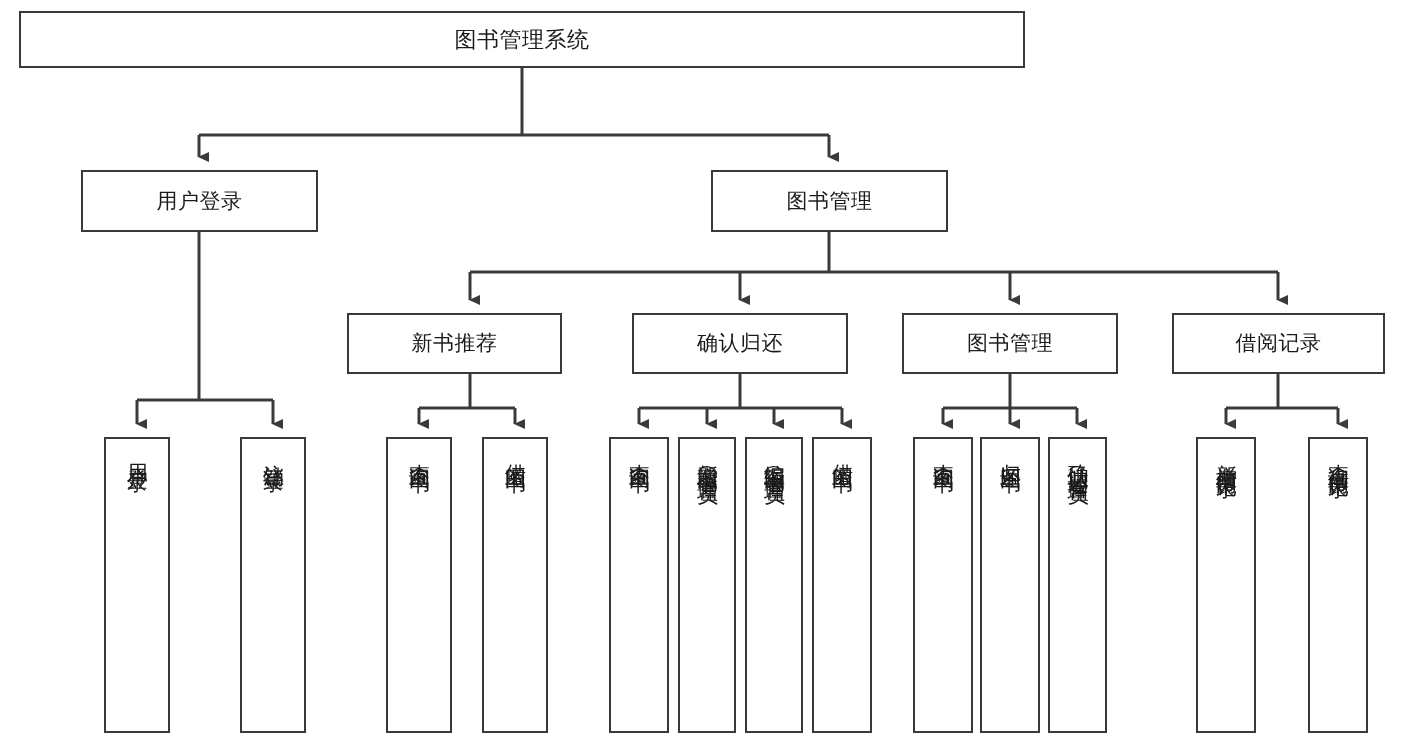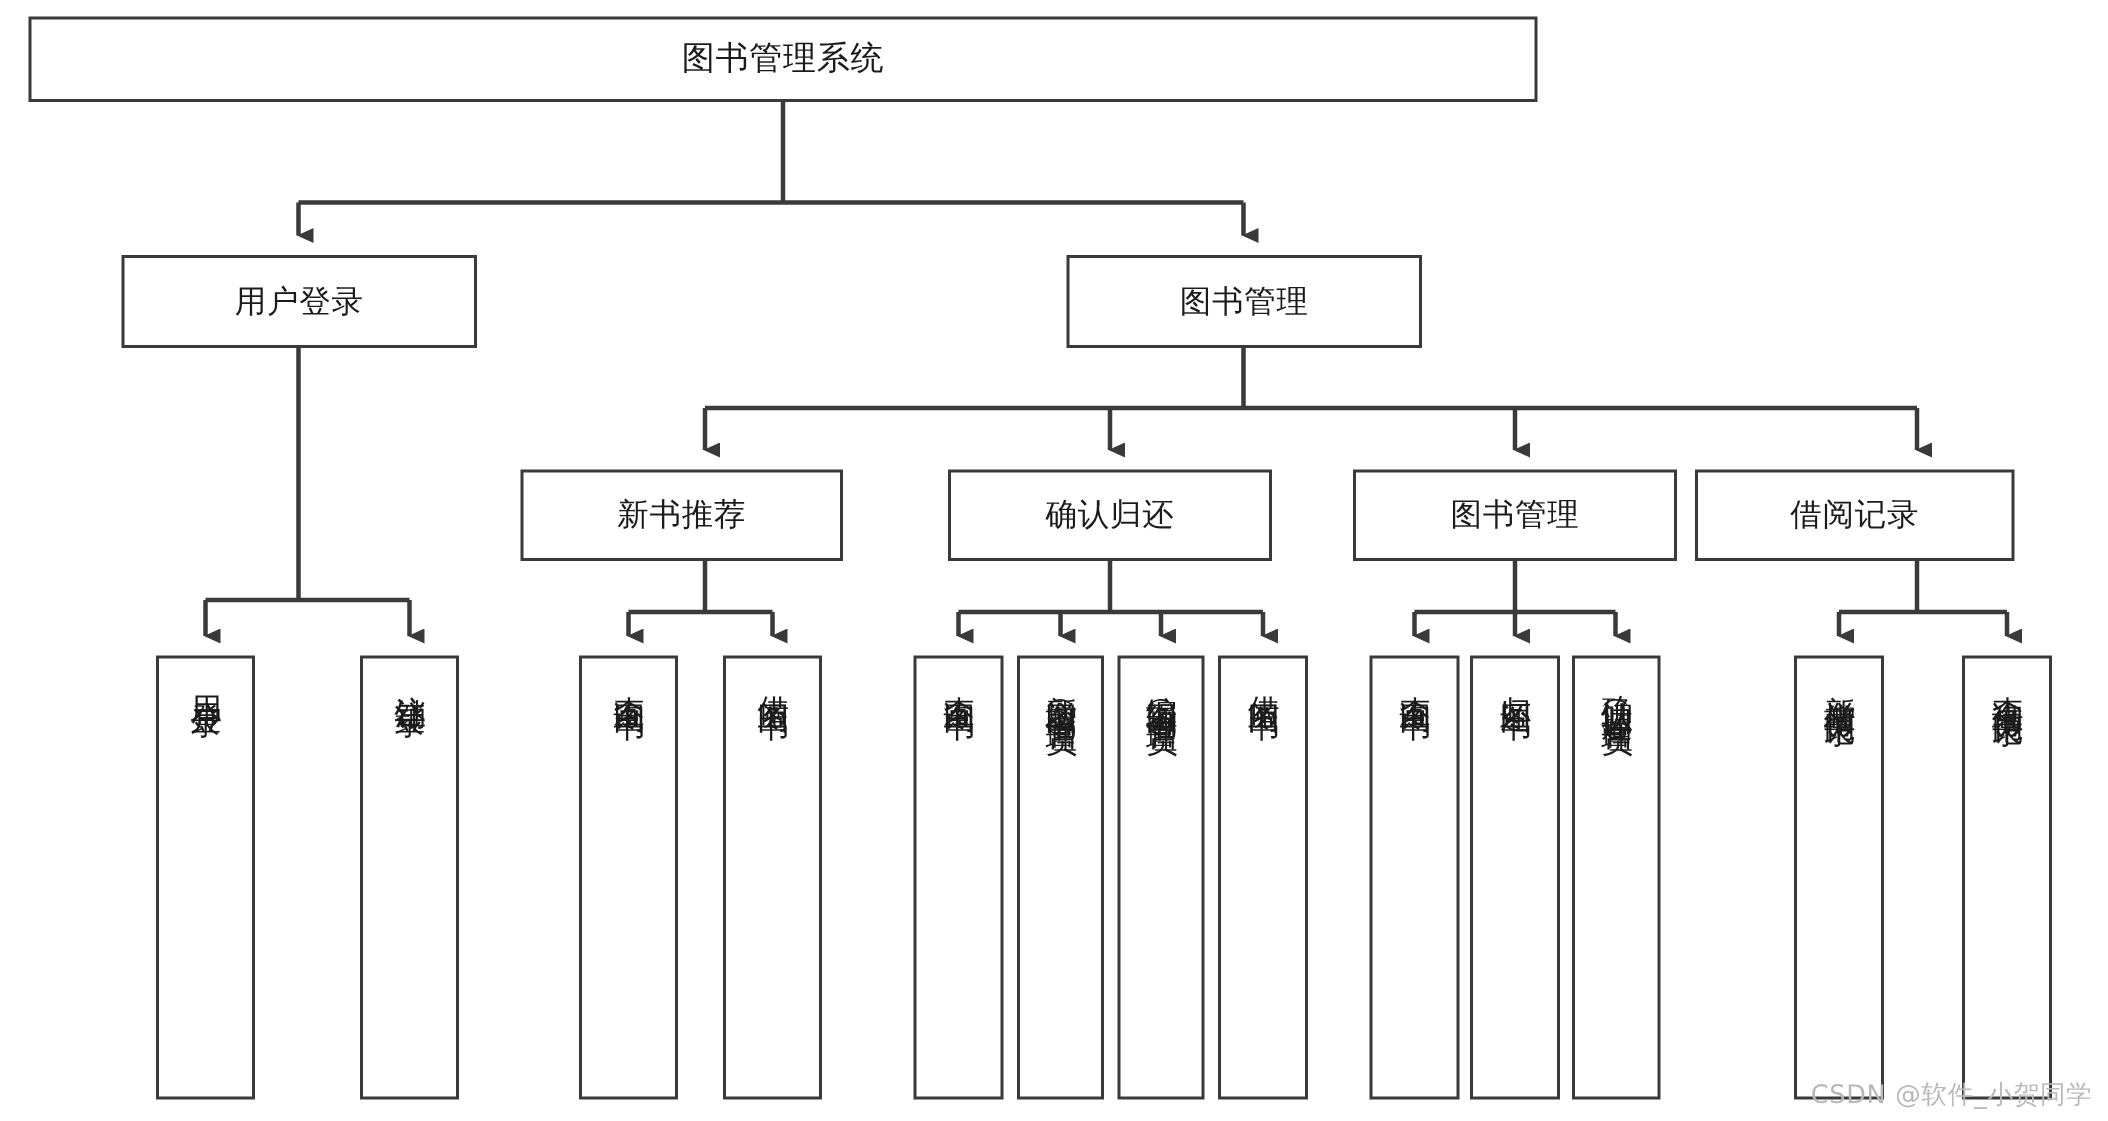--- a/index.html
+++ b/index.html
@@ -122,21 +122,21 @@
       </div>
       <div class="node-box level2" style="left: 347px; top: 313px; width: 215px; height: 61px;">
         <span class="node-label">新书推荐</span>
       </div>
       <div class="node-box level2" style="left: 632px; top: 313px; width: 216px; height: 61px;">
         <span class="node-label">确认归还</span>
       </div>
       <div class="node-box level2" style="left: 902px; top: 313px; width: 216px; height: 61px;">
         <span class="node-label">图书管理</span>
       </div>
-      <div class="node-box level2" style="left: 1130px; top: 313px; width: 213px; height: 61px;">
+      <div class="node-box level2" style="left: 1172px; top: 313px; width: 213px; height: 61px;">
         <span class="node-label">借阅记录</span>
       </div>
       <div class="node-box leaf vertical" style="left: 104px; top: 437px; width: 66px; height: 296px;">
         <span class="node-label">用户登录</span>
       </div>
       <div class="node-box leaf vertical" style="left: 240px; top: 437px; width: 66px; height: 296px;">
         <span class="node-label">注销登录</span>
       </div>
       <div class="node-box leaf vertical" style="left: 386px; top: 437px; width: 66px; height: 296px;">
         <span class="node-label">查询图书</span>
@@ -166,14 +166,13 @@
         <span class="node-label">确认归还（管理员）</span>
       </div>
       <div class="node-box leaf vertical" style="left: 1196px; top: 437px; width: 60px; height: 296px;">
         <span class="node-label">新增借阅记录</span>
       </div>
       <div class="node-box leaf vertical" style="left: 1308px; top: 437px; width: 60px; height: 296px;">
         <span class="node-label">查询借阅记录</span>
       </div>
     </div>
 
-  <div id="watermark">CSDN @软件_小贺同学</div>
 </div>
 
 </body></html>

